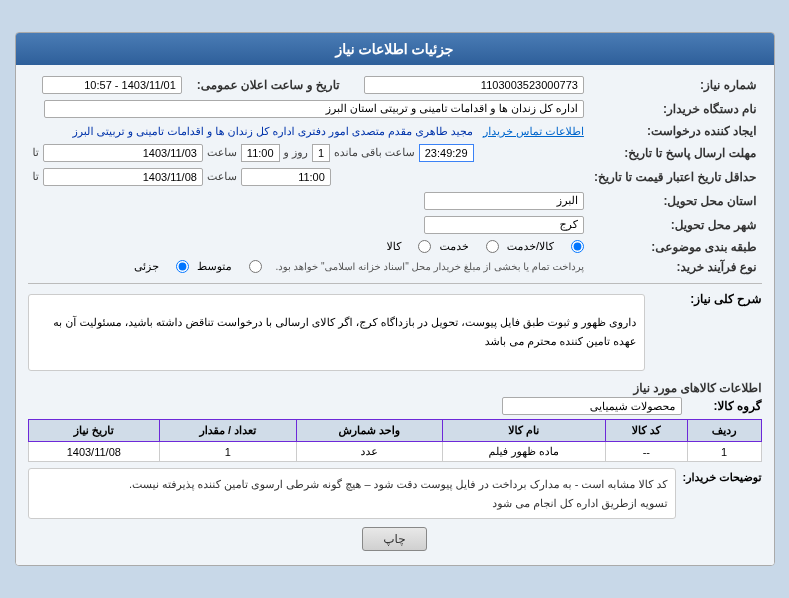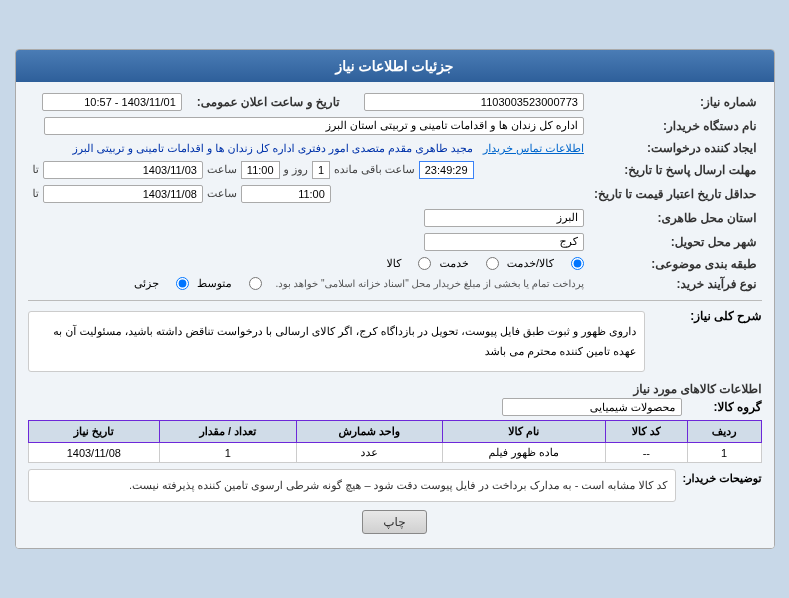--- a/index.html
+++ b/index.html
@@ -89,21 +89,21 @@
       font-size: 11px;
     }
     .section-divider {
       border-top: 1px solid #bbb;
       margin: 4px 0;
     }
     .description-box {
       background: white;
       border: 1px solid #ccc;
       border-radius: 3px;
-      padding: 10px 8px;
+      padding: 18px 8px;
       margin: 6px 0;
       font-size: 11px;
       line-height: 1.8;
       text-align: right;
       direction: rtl;
     }
     .section-title {
       font-weight: bold;
       color: #333;
       font-size: 12px;
@@ -225,21 +225,21 @@
         <td colspan="3" class="value-cell">
           <div class="row-flex" style="justify-content: flex-end;">
             <input class="input-field input-small" type="text" readonly="" value="11:00" style="">
             <span class="inline-label">ساعت</span>
             <input class="input-field input-medium" type="text" readonly="" value="1403/11/08" style="">
             <span class="inline-label">تا</span>
           </div>
         </td>
       </tr>
       <tr>
-        <td class="label-cell">استان محل طاهری:</td>
+        <td class="label-cell">استان محل تحویل:</td>
         <td colspan="3" class="value-cell">
           <input class="input-field input-medium" type="text" readonly="" value="البرز" style="">
         </td>
       </tr>
       <tr>
         <td class="label-cell">شهر محل تحویل:</td>
         <td colspan="3" class="value-cell">
           <input class="input-field input-medium" type="text" readonly="" value="کرج" style="">
         </td>
       </tr>
@@ -331,20 +331,21 @@
             <td>1</td>
             <td>1403/11/08</td>
           </tr>
         </tbody>
     </table>
 
     <div style="display:flex; align-items:flex-start; gap:6px; margin-top:4px; margin-bottom:6px;">
       <span style="font-weight:bold; white-space:nowrap; font-size:11px; padding-top:3px;">توضیحات خریدار:</span>
       <div class="buyer-notes" style="flex:1;">
         <span>کد کالا مشابه است - به مدارک برداخت در فایل پیوست دقت شود – هیچ گونه شرطی ارسوی تامین کننده پذیرفته نیست.</span><br>
+        <span>تسویه ازطریق اداره کل انجام می شود</span>
       </div>
     </div>
 
     <div class="button-row">
       <button class="btn btn-print">چاپ</button>
     </div>
 
   </div>
 </div>
 

